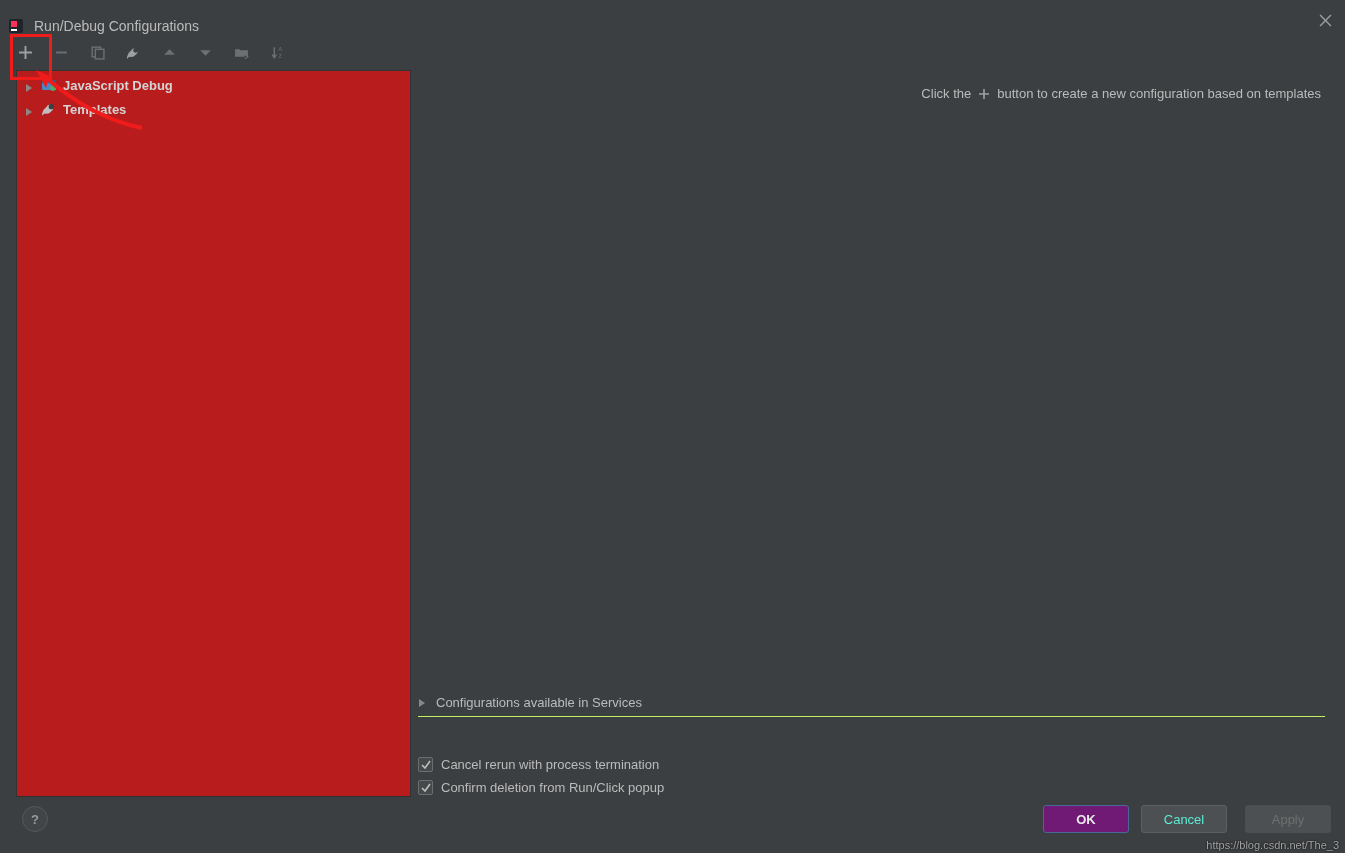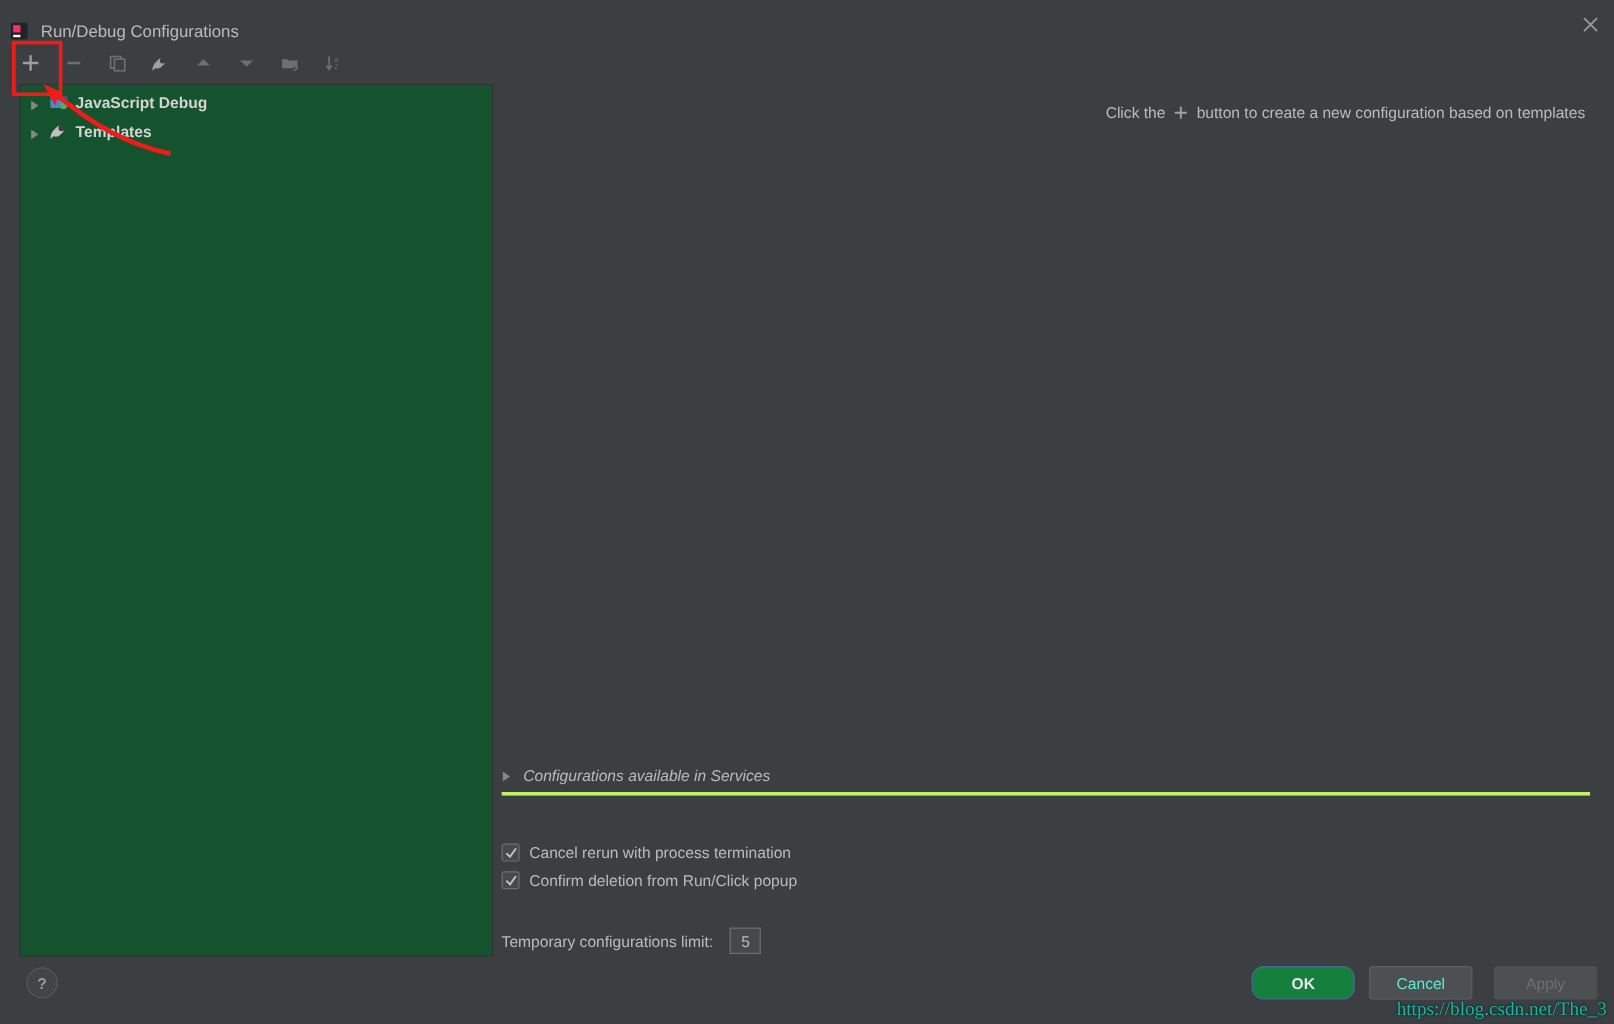--- a/index.html
+++ b/index.html
@@ -54,21 +54,21 @@
 
   .main-area {
     display: flex;
     height: calc(100% - 34px - 36px - 56px);
   }
   .left-panel {
     width: 395px;
     border: 1px solid #323232;
     margin-left: 16px;
     padding-top: 2px;
-    background: #14532d;
+    background: #b91c1c;
     position: relative;
   }
   .tree-item {
     display: flex;
     align-items: center;
     height: 24px;
     padding-left: 8px;
     gap: 6px;
     cursor: pointer;
   }
@@ -103,23 +103,22 @@
 
   .lower-block {
     position: absolute;
     left: 418px;
     right: 20px;
     bottom: 58px;
   }
   .expander {
     display: flex; gap: 10px;
     padding-bottom: 6px;
-    border-bottom: 3px solid #bef264;
-    cursor: pointer;
-    font-style: italic;
+    border-bottom: 1px solid #bef264;
+    cursor: pointer;
   }
   .expander .arrow { width:8px; color:#888; }
   .expander-label { color:#bbbbbb; }
 
   .chk-row {
     display: flex; align-items: center; gap: 8px;
     margin-top: 8px;
   }
   .chk-row:first-of-type { margin-top: 40px; }
   .checkbox {
@@ -169,40 +168,38 @@
     border-radius: 3px;
     border: 1px solid #5e6060;
     background: #4c5052;
     color: #5eead4;
     display:flex; align-items:center; justify-content:center;
     margin-left: 12px;
     cursor: pointer;
     font-size: 13px;
   }
   .btn.primary {
-    background: #15803d;
+    background: #701a75;
     border-color: #466a97;
     color: #e8e8e8;
     font-weight: bold;
-    border-radius: 10px;
   }
   .btn.disabled {
     color: #6f6f6f;
     border-color: #4e5050;
     margin-left: 18px;
   }
 
   .watermark {
     position: absolute;
     right: 6px; bottom: 2px;
-    color: #14b8a6;
-    font-size: 16px;
+    color: #a3a3a3;
+    font-size: 11px;
     text-shadow: 0 0 2px #000;
     pointer-events: none;
-    font-family: Liberation Serif, serif;
   }
 
   
   .anno-box {
     position: absolute;
     left: 10px; top: 34px;
     width: 42px; height: 46px;
     border: 3px solid #f01b1b;
     pointer-events: none;
     z-index: 10;
@@ -348,24 +345,20 @@
   </div>
   <div class="chk-row">
     <span class="checkbox">
       <svg viewBox="0 0 10 10">
           <path d="M1 5 L4 8 L9 1" stroke="currentColor" stroke-width="1.6" fill="none"></path>
         </svg>
     </span>
     <span>Confirm deletion from Run/Click popup</span>
   </div>
 
-  <div class="limit-row">
-    <span>Temporary configurations limit:</span>
-    <input class="limit-input" value="5" style="">
-  </div>
 </div>
 
 <div class="button-bar">
   <div class="help-btn">?</div>
   <div class="spacer"></div>
   <div class="btn primary">OK</div>
   <div class="btn">Cancel</div>
   <div class="btn disabled">Apply</div>
 </div>
 

